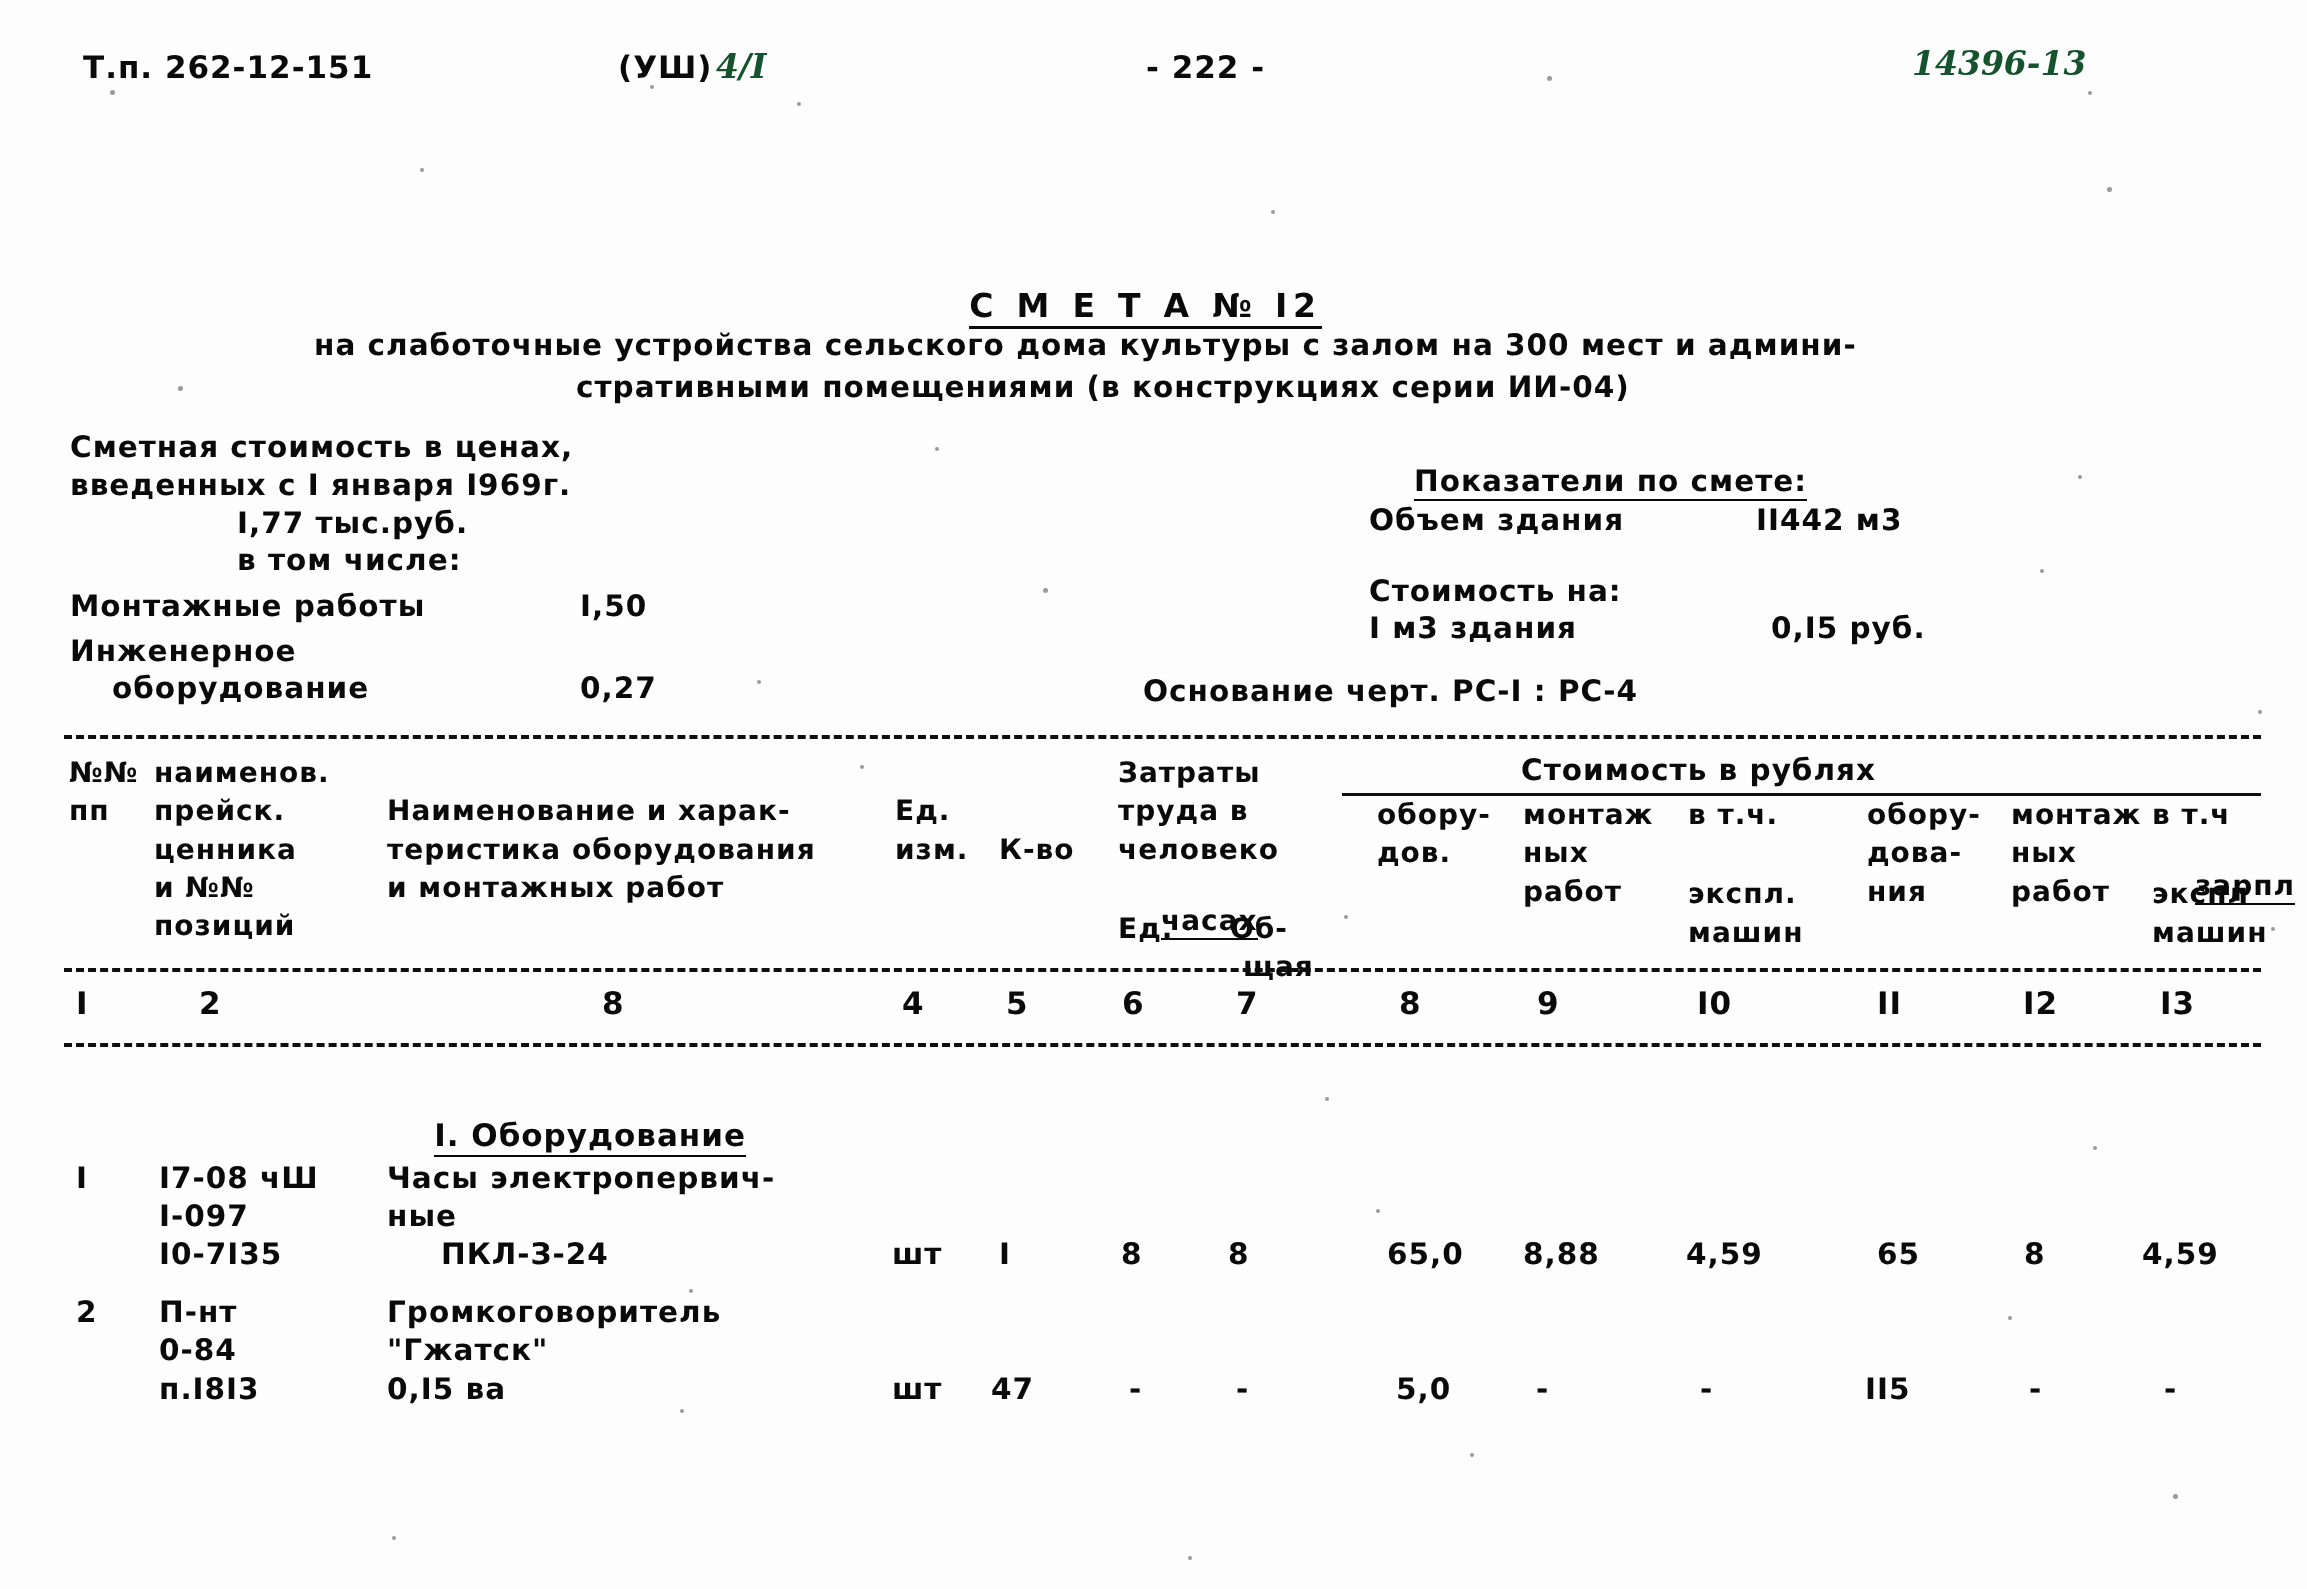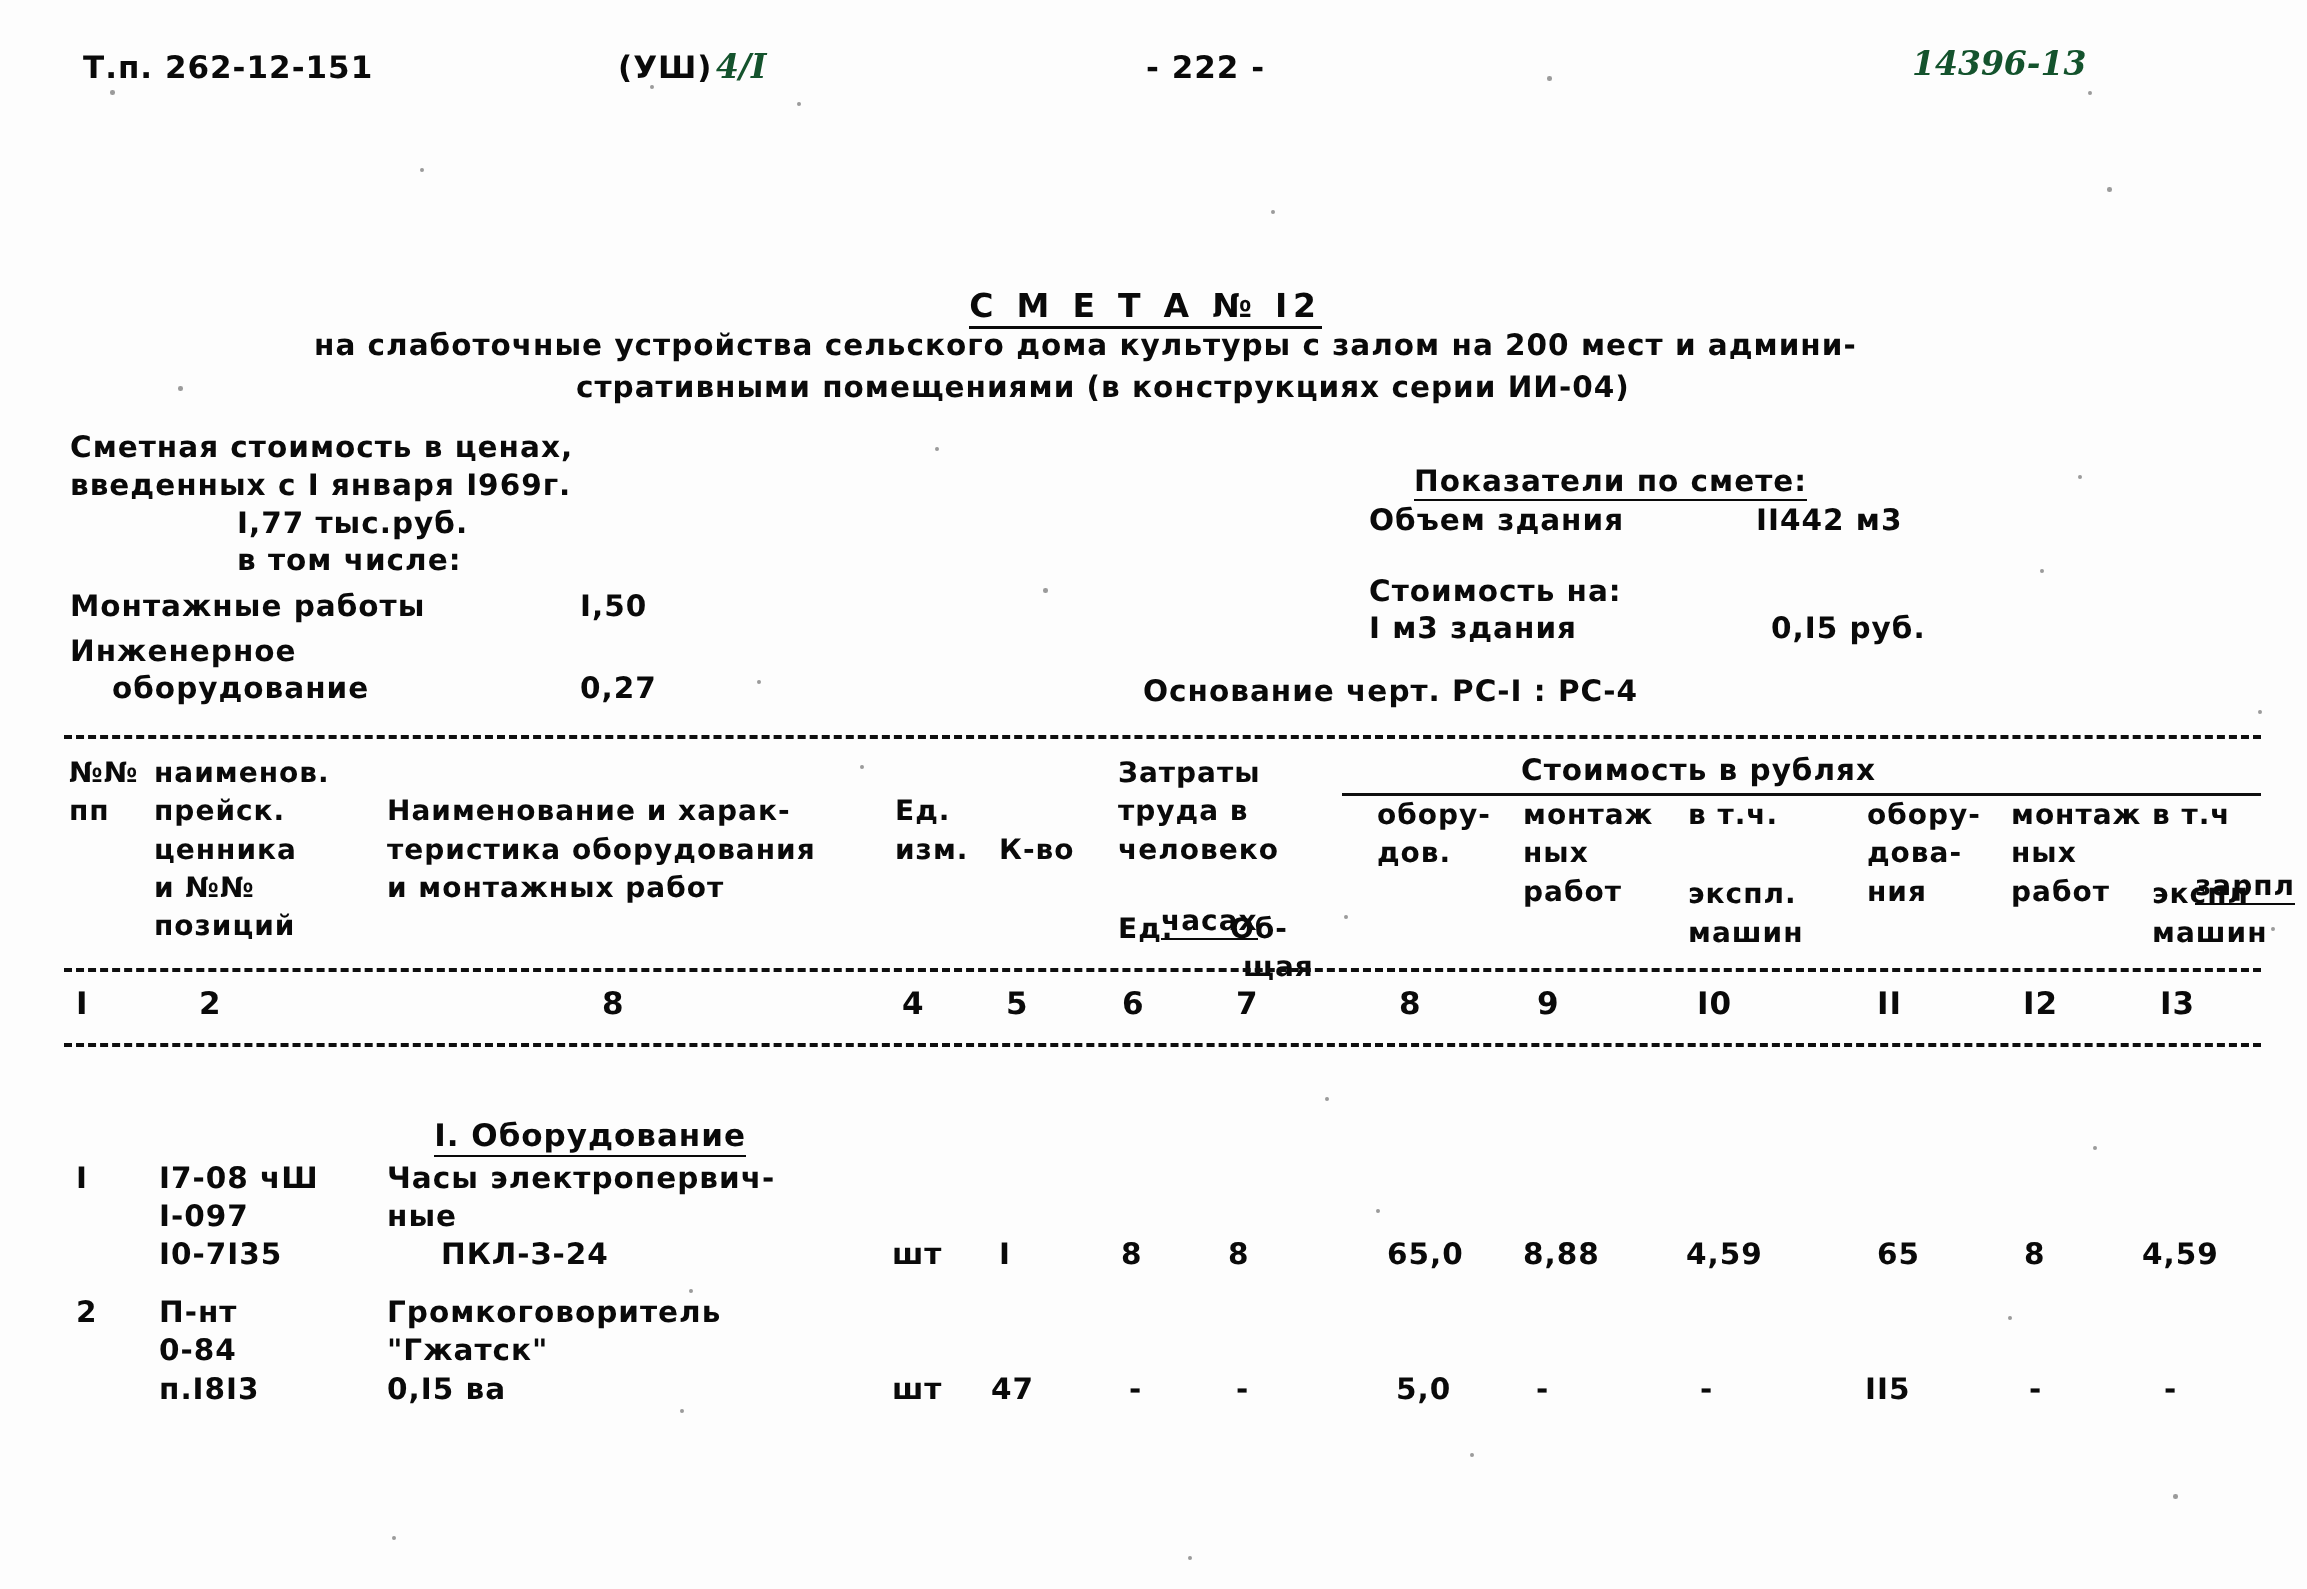--- a/index.html
+++ b/index.html
@@ -80,21 +80,21 @@
   <div class="hand" style="left:716px; top:47px; font-size:33px;">4/I</div>
 
   <div class="tw s48" style="left:1146px; top:50px;">- 222 -</div>
 
   <div class="hand" style="left:1912px; top:44px; font-size:33px;">14396-13</div>
 
   <div class="tw s52" style="left:900px; top:247px; letter-spacing:5.8px;">
     <span class="uline">С М Е Т А № I2</span>
   </div>
 
-  <div class="tw s46" style="left:314px; top:328px;">на слаботочные устройства сельского дома культуры с залом на 200 мест и админи-</div>
+  <div class="tw s46" style="left:314px; top:328px;">на слаботочные устройства сельского дома культуры с залом на 300 мест и админи-</div>
   <div class="tw s46" style="left:532px; top:370px;margin-left:44px;">стративными помещениями (в конструкциях серии ИИ-04)</div>
 
   <div class="tw s46" style="left:70px; top:430px;">Сметная стоимость в ценах,</div>
   <div class="tw s46" style="left:70px; top:468px;">введенных с I января I969г.</div>
   <div class="tw s46" style="left:237px; top:506px;">I,77 тыс.руб.</div>
   <div class="tw s46" style="left:237px; top:543px;">в том числе:</div>
 
   <div class="tw s46" style="left:70px; top:589px;">Монтажные работы</div>
   <div class="tw s46" style="left:580px; top:589px;">I,50</div>
 

